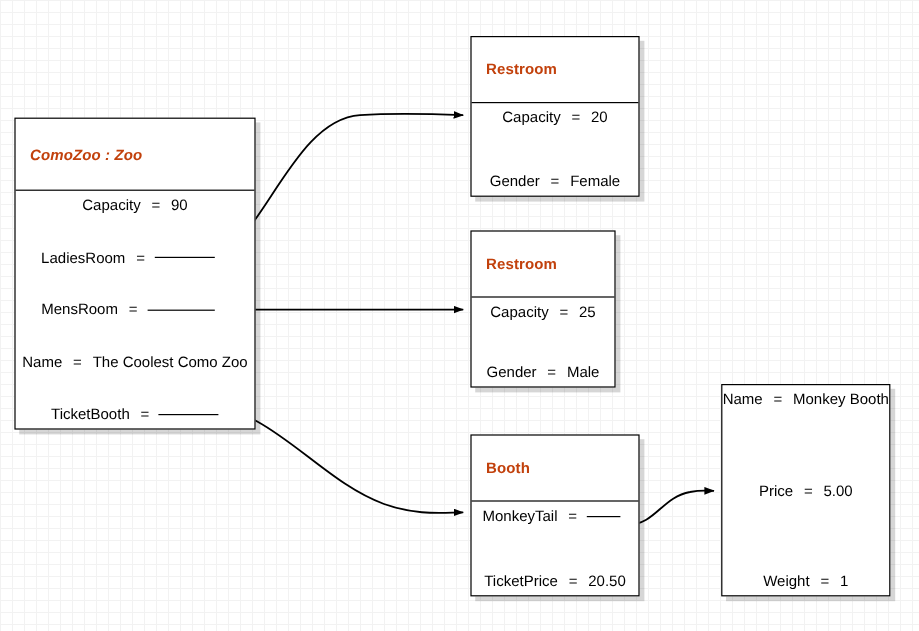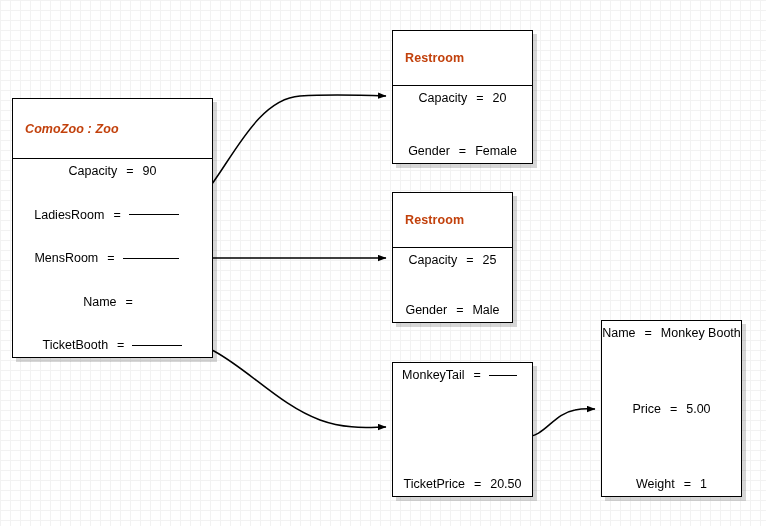--- a/index.html
+++ b/index.html
@@ -138,20 +138,21 @@
 
       <div class="attr-row link" style="padding-right:12px;">
         <span class="attr-name">MensRoom</span>
         <span class="attr-eq">=</span>
         <span class="stub" style="width:56px;"></span>
       </div>
 
       <div class="attr-row">
         <span class="attr-name">Name</span>
         <span class="attr-eq">=</span>
+        <span class="attr-val">The Coolest Como Zoo</span>
       </div>
 
       <div class="attr-row link" style="">
         <span class="attr-name">TicketBooth</span>
         <span class="attr-eq">=</span>
         <span class="stub" style="width:50px;"></span>
       </div>
 
     </div>
   </div>
@@ -186,20 +187,23 @@
       </div>
       <div class="attr-row">
         <span class="attr-name">Gender</span>
         <span class="attr-eq">=</span>
         <span class="attr-val">Male</span>
       </div>
     </div>
   </div>
 
   <div class="obj-box" style="left:392px; top:362px; width:141px; height:135px;">
+    <div class="obj-header" style="height:55px;">
+      <span class="obj-title">Booth</span>
+    </div>
     <div class="obj-body">
       <div class="attr-row link" style="padding-right:6px;">
         <span class="attr-name">MonkeyTail</span>
         <span class="attr-eq">=</span>
         <span class="stub" style="width:28px;"></span>
       </div>
       <div class="attr-row">
         <span class="attr-name">TicketPrice</span>
         <span class="attr-eq">=</span>
         <span class="attr-val">20.50</span>

